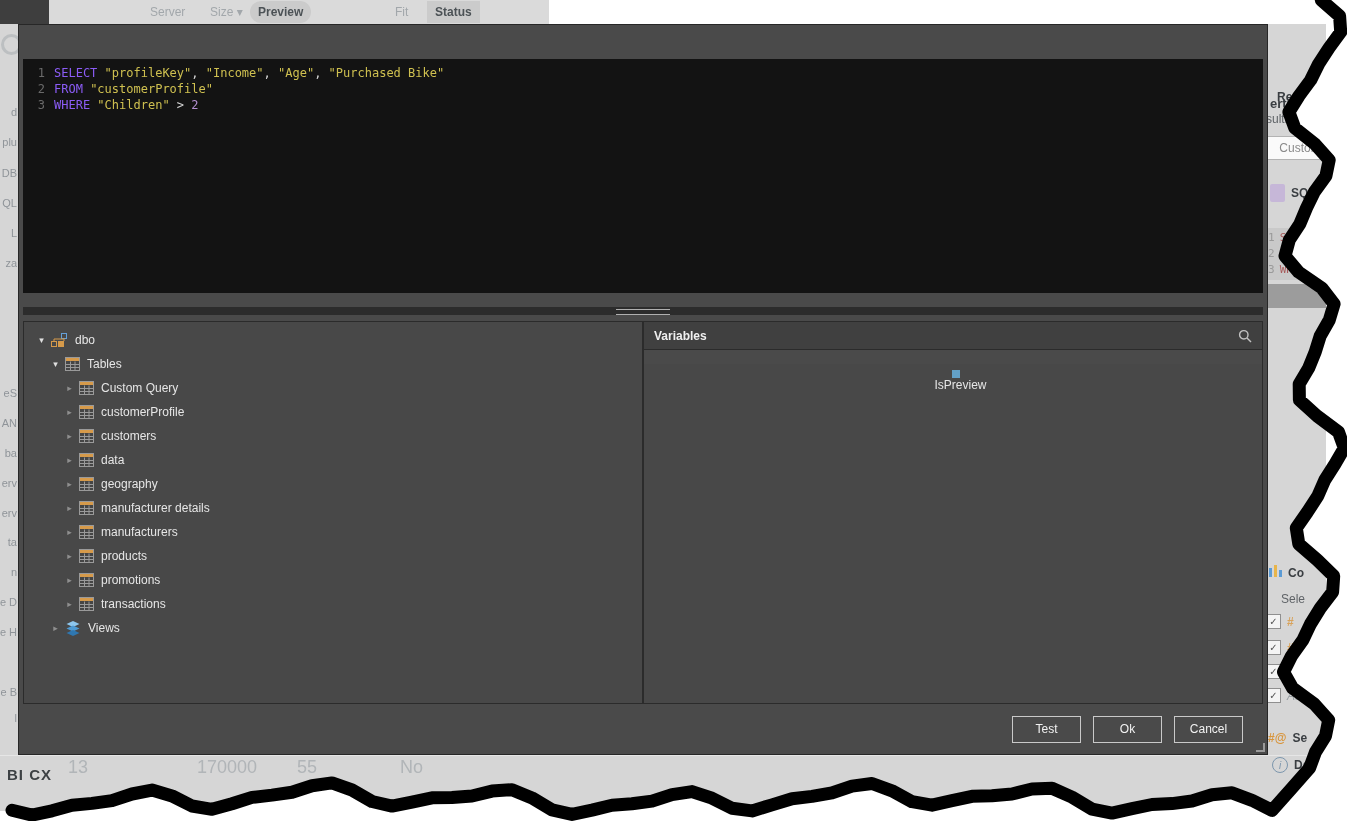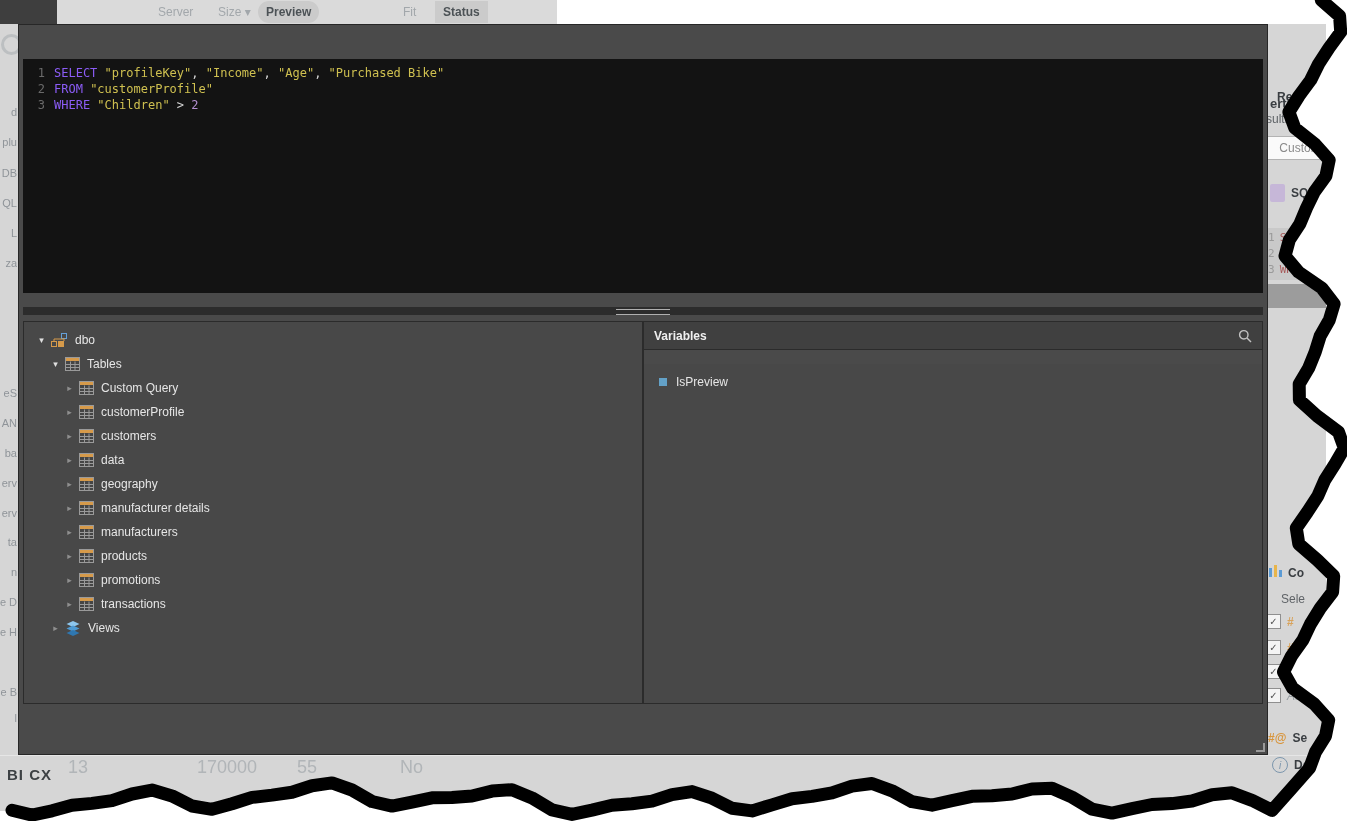--- a/index.html
+++ b/index.html
@@ -1,20 +1,20 @@
 <!DOCTYPE html>
 <html><head>
 <meta charset="utf-8">
 <style>
   html,body{margin:0;padding:0;}
   body{width:1347px;height:821px;position:relative;overflow:hidden;background:#ffffff;
        font-family:"Liberation Sans",sans-serif;}
   
   .bg-topleft{position:absolute;left:0;top:0;width:57px;height:24px;background:#3e3e3e;z-index:1;}
-  .bg-toolbar{position:absolute;left:57px;top:0;width:500px;height:24px;background:#dadada;
+  .bg-toolbar{position:absolute;left:49px;top:0;width:500px;height:24px;background:#dadada;
               border-bottom:1px solid #c2c2c2;z-index:1;}
   .tab{position:absolute;top:1px;height:22px;line-height:22px;font-size:12px;color:#a2a7ab;padding:0 8px;white-space:nowrap;}
   .tab.active{background:#cbcbcb;color:#4c5256;font-weight:bold;}
   .bg-left{position:absolute;left:0;top:24px;width:18px;height:770px;background:#d6d6d6;z-index:1;}
   .bg-left-circle{position:absolute;left:1px;top:34px;width:15px;height:15px;border:3px solid #bcbfc1;
                   border-radius:50%;z-index:2;}
   .lfrag{position:absolute;left:0;width:17px;font-size:11px;color:#8f9499;white-space:nowrap;
          overflow:hidden;direction:rtl;z-index:2;}
   .bg-right{position:absolute;left:1268px;top:24px;width:58px;height:751px;background:#d6d6d6;z-index:1;}
   .bg-bottom{position:absolute;left:0;top:755px;width:1326px;height:55px;background:#d6d6d6;z-index:1;
@@ -68,21 +68,21 @@
   .panel-header{height:27px;background:#404040;border-bottom:1px solid #2b2b2b;display:flex;
                 align-items:center;padding:0 10px;flex:0 0 auto;}
   .panel-title{color:#f0f0f0;font-size:12px;font-weight:bold;}
   .search{margin-left:auto;display:flex;}
   .panel-body{flex:1;background:#484848;padding-top:6px;overflow:hidden;}
   .tree-row{height:24px;display:flex;align-items:center;font-size:12px;color:#e6e6e6;}
   .exp{width:15px;text-align:center;font-size:9px;flex:0 0 auto;}
   .exp.expanded{color:#e0e0e0;}
   .exp.collapsed{color:#8f8f8f;}
   .tree-icon{margin:0 7px 0 2px;display:flex;flex:0 0 auto;}
-  .var-row{height:24px;display:flex;align-items:center;padding-left:15px;font-size:12px;color:#e6e6e6;}
+  .var-row{height:24px;display:flex;align-items:center;padding-left:15px;font-size:12px;color:#e6e6e6;flex-direction:column;}
   .var-bullet{width:8px;height:8px;background:#63a1c7;margin-right:9px;}
   .footer{position:absolute;left:4px;right:4px;bottom:0;height:50px;display:flex;align-items:center;
           justify-content:flex-end;gap:12px;padding-right:20px;box-sizing:border-box;}
   .btn{width:69px;height:27px;background:transparent;border:1px solid #c9c9c9;color:#f2f2f2;
        font-size:12px;font-family:"Liberation Sans",sans-serif;cursor:default;}
   .resize-grip{position:absolute;right:2px;bottom:2px;width:7px;height:7px;
                border-right:2px solid #9a9a9a;border-bottom:2px solid #9a9a9a;}
   .tear{position:absolute;left:0;top:0;z-index:50;pointer-events:none;}
 </style>
 </head>
@@ -352,19 +352,24 @@
       </div>
       <div class="panel-body" id="vars-list">
           <div class="var-row">
             <span class="var-bullet"></span>
             <span>IsPreview</span>
           </div>
         </div>
     </div>
   </div>
 
+  <div class="footer" id="footer">
+      <button class="btn">Test</button>
+      <button class="btn">Ok</button>
+      <button class="btn">Cancel</button>
+    </div>
   <div class="resize-grip"></div>
 </div>
 
 <svg class="tear" width="1347" height="821" id="tear-svg">
     <polygon points="1321.3,0.0 1339.6,16.0 1340.7,32.0 1329.0,48.0 1318.6,64.0 1310.7,80.0 1298.9,96.0 1288.9,112.0 1294.8,128.0 1314.9,144.0 1329.2,160.0 1325.9,176.0 1314.3,192.0 1306.5,208.0 1299.8,224.0 1289.3,240.0 1285.0,256.0 1298.5,272.0 1321.8,288.0 1334.1,304.0 1329.3,320.0 1320.2,336.0 1315.2,352.0 1308.7,368.0 1299.2,384.0 1299.4,400.0 1317.1,416.0 1338.5,432.0 1344.3,448.0 1335.0,464.0 1324.8,480.0 1317.8,496.0 1307.4,512.0 1296.3,528.0 1298.8,544.0 1317.3,560.0 1333.7,576.0 1332.6,592.0 1320.4,608.0 1310.5,624.0 1302.9,640.0 1291.5,656.0 1283.5,672.0 1292.5,688.0 1314.3,704.0 1328.7,720.0 1325.5,736.0 1315.5,752.0 1309.6,768.0 1292.0,788.0 1272.0,810.4 1252.0,800.3 1232.0,792.8 1212.0,794.8 1192.0,801.0 1172.0,803.6 1152.0,804.5 1132.0,808.7 1112.0,813.1 1092.0,809.1 1072.0,797.1 1052.0,788.2 1032.0,789.0 1012.0,794.0 992.0,795.8 972.0,796.3 952.0,800.6 932.0,805.2 912.0,801.7 892.0,790.8 872.0,783.5 852.0,786.1 832.0,792.9 812.0,796.4 792.0,798.7 772.0,804.9 752.0,810.9 732.0,808.3 712.0,798.2 692.0,791.6 672.0,794.6 652.0,801.1 632.0,803.8 612.0,805.2 592.0,810.1 572.0,814.4 552.0,809.9 532.0,797.9 512.0,789.7 492.0,791.1 472.0,796.0 452.0,797.4 432.0,797.8 412.0,802.1 392.0,806.1 372.0,801.5 352.0,790.0 332.0,782.9 312.0,785.8 292.0,792.2 272.0,795.1 252.0,797.4 232.0,803.7 212.0,809.3 192.0,806.0 172.0,795.9 152.0,790.1 132.0,794.0 112.0,800.6 92.0,803.4 72.0,805.3 52.0,810.8 32.0,815.1 12.0,810.2 -6,821 1351,821 1351,-6" fill="#ffffff"></polygon>
     <polyline points="1321.3,0.0 1339.6,16.0 1340.7,32.0 1329.0,48.0 1318.6,64.0 1310.7,80.0 1298.9,96.0 1288.9,112.0 1294.8,128.0 1314.9,144.0 1329.2,160.0 1325.9,176.0 1314.3,192.0 1306.5,208.0 1299.8,224.0 1289.3,240.0 1285.0,256.0 1298.5,272.0 1321.8,288.0 1334.1,304.0 1329.3,320.0 1320.2,336.0 1315.2,352.0 1308.7,368.0 1299.2,384.0 1299.4,400.0 1317.1,416.0 1338.5,432.0 1344.3,448.0 1335.0,464.0 1324.8,480.0 1317.8,496.0 1307.4,512.0 1296.3,528.0 1298.8,544.0 1317.3,560.0 1333.7,576.0 1332.6,592.0 1320.4,608.0 1310.5,624.0 1302.9,640.0 1291.5,656.0 1283.5,672.0 1292.5,688.0 1314.3,704.0 1328.7,720.0 1325.5,736.0 1315.5,752.0 1309.6,768.0 1292.0,788.0 1272.0,810.4 1252.0,800.3 1232.0,792.8 1212.0,794.8 1192.0,801.0 1172.0,803.6 1152.0,804.5 1132.0,808.7 1112.0,813.1 1092.0,809.1 1072.0,797.1 1052.0,788.2 1032.0,789.0 1012.0,794.0 992.0,795.8 972.0,796.3 952.0,800.6 932.0,805.2 912.0,801.7 892.0,790.8 872.0,783.5 852.0,786.1 832.0,792.9 812.0,796.4 792.0,798.7 772.0,804.9 752.0,810.9 732.0,808.3 712.0,798.2 692.0,791.6 672.0,794.6 652.0,801.1 632.0,803.8 612.0,805.2 592.0,810.1 572.0,814.4 552.0,809.9 532.0,797.9 512.0,789.7 492.0,791.1 472.0,796.0 452.0,797.4 432.0,797.8 412.0,802.1 392.0,806.1 372.0,801.5 352.0,790.0 332.0,782.9 312.0,785.8 292.0,792.2 272.0,795.1 252.0,797.4 232.0,803.7 212.0,809.3 192.0,806.0 172.0,795.9 152.0,790.1 132.0,794.0 112.0,800.6 92.0,803.4 72.0,805.3 52.0,810.8 32.0,815.1 12.0,810.2" fill="none" stroke="#000000" stroke-width="13" stroke-linejoin="round" stroke-linecap="round"></polyline>
   </svg>
 
 </body></html>

